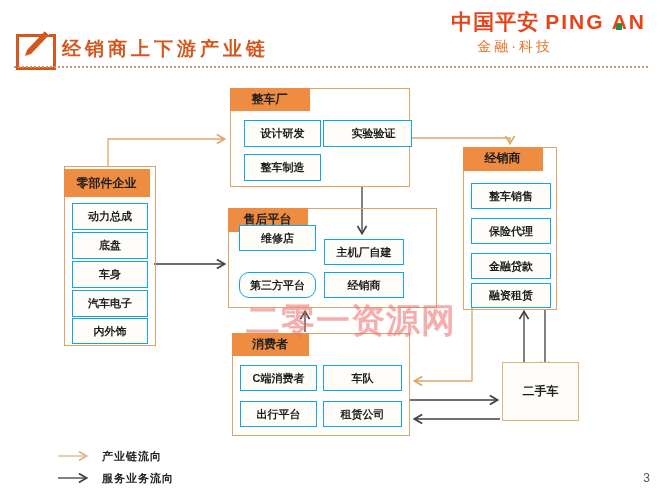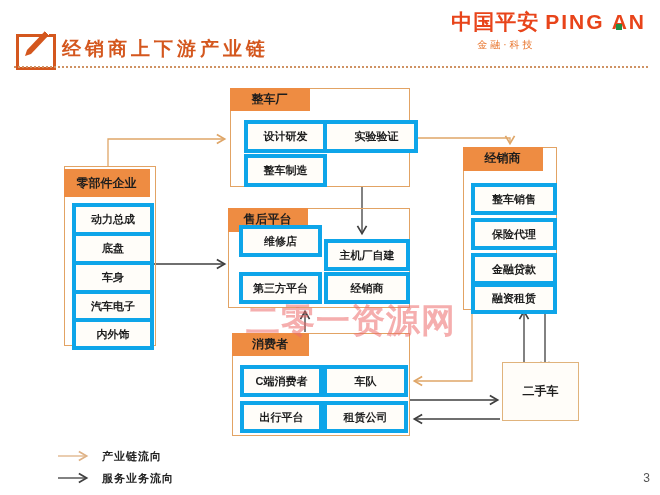--- a/index.html
+++ b/index.html
@@ -23,36 +23,36 @@
     position:absolute;left:62px;top:36px;
     font-size:19px;font-weight:bold;color:#d4571e;letter-spacing:4px;
   }
   .logo{position:absolute;right:14px;top:8px;text-align:left;}
   .logo-row{white-space:nowrap;}
   .logo-cn{font-size:21px;font-weight:bold;color:#e8441a;letter-spacing:1px;}
   .logo-en{font-size:21px;font-weight:bold;color:#e8441a;letter-spacing:2px;position:relative;margin-left:6px;}
   .logo-green{
     position:absolute;right:24px;bottom:3px;width:6px;height:6px;background:#1f8f45;
   }
-  .logo-sub{font-size:10px;color:#e8732a;letter-spacing:3px;margin-top:2px;margin-left:26px;}
+  .logo-sub{font-size:14px;color:#e8732a;letter-spacing:3px;margin-top:2px;margin-left:26px;}
   .page-number{
     position:absolute;right:10px;bottom:10px;font-size:12px;color:#555;
   }
 
   
   .group{
     position:absolute;border:1.5px solid #e2a364;background:transparent;
   }
   .tab{
     position:absolute;left:-1.5px;top:-1.5px;background:#ee8c42;
     display:flex;align-items:center;justify-content:center;
     font-size:12px;font-weight:bold;color:#1d1d1d;
   }
   .item{
-    position:absolute;border:4px solid #0ea5e9;background:#fffdf9;
+    position:absolute;border:1px solid #0ea5e9;background:#fffdf9;
     display:flex;align-items:center;justify-content:center;
     font-size:11px;font-weight:bold;color:#1d1d1d;white-space:nowrap;
   }
   .single-box{
     position:absolute;border:1.5px solid #e0b37c;background:#fffdf9;
     display:flex;align-items:center;justify-content:center;
     font-size:12px;font-weight:bold;color:#1d1d1d;
   }
 
   
@@ -129,25 +129,25 @@
 
 <div class="group" style="left:64px;top:166px;width:90px;height:178px;">
   <div class="tab" style="width:86px;height:28px;top:2px;">零部件企业</div>
   <div class="item" style="left:7px;top:36px;width:74px;height:25px;">动力总成</div>
   <div class="item" style="left:7px;top:65px;width:74px;height:25px;">底盘</div>
   <div class="item" style="left:7px;top:94px;width:74px;height:25px;">车身</div>
   <div class="item" style="left:7px;top:123px;width:74px;height:25px;">汽车电子</div>
   <div class="item" style="left:7px;top:151px;width:74px;height:24px;">内外饰</div>
 </div>
 
-<div class="group" style="left:228px;top:208px;width:180px;height:98px;">
+<div class="group" style="left:228px;top:208px;width:180px;height:98px;padding-left:27px;">
   <div class="tab" style="width:80px;height:24px;">售后平台</div>
   <div class="item" style="left:10px;top:16px;width:75px;height:24px;">维修店</div>
   <div class="item" style="left:95px;top:30px;width:78px;height:24px;">主机厂自建</div>
-  <div class="item" style="left:10px;top:63px;width:75px;height:24px;">第三方平台</div>
+  <div class="item" style="left:10px;top:63px;width:75px;height:24px;border-radius:10px;">第三方平台</div>
   <div class="item" style="left:95px;top:63px;width:78px;height:24px;">经销商</div>
 </div>
 
 <div class="group" style="left:463px;top:147px;width:92px;height:161px;">
   <div class="tab" style="width:80px;height:24px;">经销商</div>
   <div class="item" style="left:7px;top:35px;width:78px;height:24px;">整车销售</div>
   <div class="item" style="left:7px;top:70px;width:78px;height:24px;">保险代理</div>
   <div class="item" style="left:7px;top:105px;width:78px;height:24px;">金融贷款</div>
   <div class="item" style="left:7px;top:135px;width:78px;height:23px;">融资租赁</div>
 </div>

